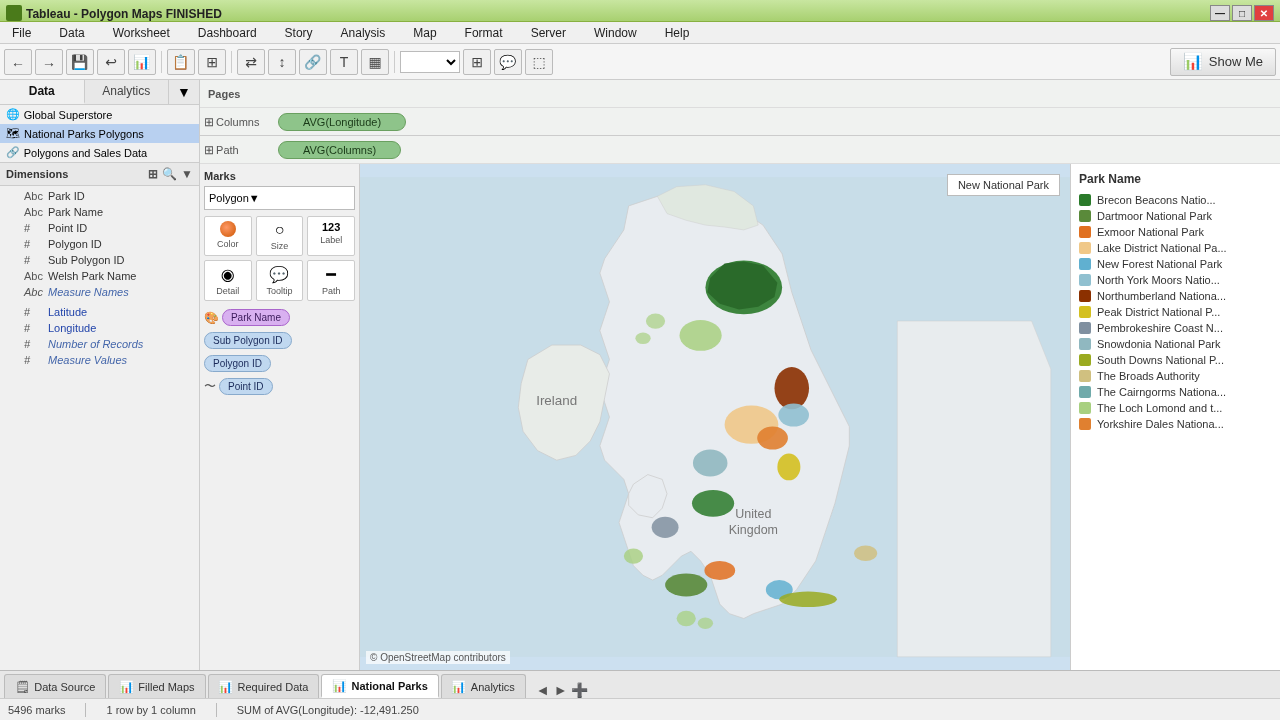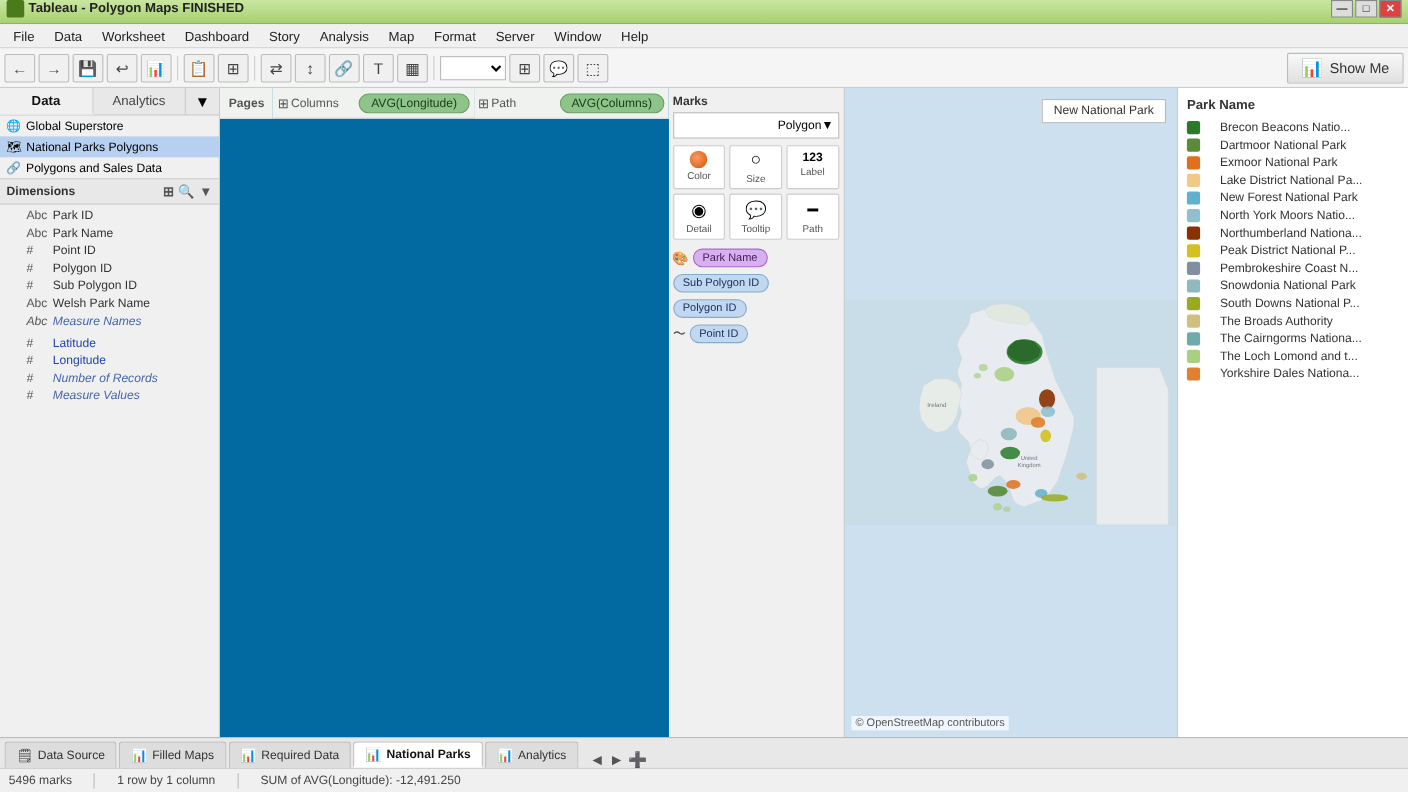--- a/index.html
+++ b/index.html
@@ -3,42 +3,42 @@
   <meta charset="utf-8">
   <style>
     * { box-sizing: border-box; margin: 0; padding: 0; font-family: 'Segoe UI', Arial, sans-serif; }
     body { width: 1280px; height: 720px; overflow: hidden; background: #f0f0f0; }
 
     
     #titlebar {
       height: 22px;
       background: linear-gradient(to bottom, #c8e6a0, #a8d070);
       display: flex;
-      align-items: flex-start;
+      align-items: flex-end;
       padding: 0 6px;
       font-size: 12px;
       font-weight: bold;
       color: #222;
       border-bottom: 1px solid #88b040;
     }
     #titlebar-icon { width: 16px; height: 16px; margin-right: 4px; background: #4a7a1a; border-radius: 2px; }
     #titlebar-controls { margin-left: auto; display: flex; gap: 2px; }
     .title-btn { width: 20px; height: 16px; border: 1px solid #888; background: #ddd; display: flex; align-items: center; justify-content: center; font-size: 10px; cursor: pointer; }
     .title-btn.close { background: #e04040; color: white; }
 
     
     #menubar {
       height: 22px;
       background: #f0f0f0;
       border-bottom: 1px solid #ccc;
       display: flex;
       align-items: center;
       padding: 0 4px;
       font-size: 12px;
-      gap: 2px;
+      gap: 12px;
     }
     .menu-item { padding: 2px 8px; cursor: pointer; color: #222; }
 
     
     #toolbar {
       height: 36px;
       background: #f5f5f5;
       border-bottom: 1px solid #ccc;
       display: flex;
       align-items: center;
@@ -154,22 +154,22 @@
       color: #333;
     }
     .field-item .field-type { color: #555; font-size: 11px; min-width: 20px; }
     .field-item.measure { color: #2244aa; }
     .field-item.italic { font-style: italic; color: #4466aa; }
 
     
     #center-area {
       flex: 1;
       display: flex;
-      flex-direction: row;
-      background: #0369a1;
+      flex-direction: column;
+      background: #4c1d95;
       overflow: hidden;
     }
 
     
     .shelf-row {
       display: flex;
       align-items: center;
       height: 28px;
       border-bottom: 1px solid #ddd;
       background: #f0f2f0;
@@ -181,21 +181,21 @@
       display: flex;
       align-items: center;
       color: #555;
       gap: 2px;
       min-width: 70px;
       font-size: 11px;
     }
     .shelf-pill {
       background: #8ec48a;
       color: #1a3a18;
-      padding: 2px 10px;
+      padding: 2px 24px;
       border-radius: 10px;
       font-size: 11px;
       cursor: pointer;
       border: 1px solid #6aa060;
     }
 
     
     #view-and-marks {
       display: flex;
       flex: 1;
@@ -221,21 +221,21 @@
       width: 100%;
       height: 24px;
       border: 1px solid #bbb;
       background: white;
       font-size: 11px;
       margin-bottom: 6px;
       display: flex;
       align-items: center;
       padding: 0 4px;
       cursor: pointer;
-      justify-content: flex-end;
+      justify-content: flex-start;
     }
     .marks-grid {
       display: grid;
       grid-template-columns: 1fr 1fr 1fr;
       gap: 4px;
       margin-bottom: 8px;
     }
     .marks-btn {
       border: 1px solid #ccc;
       background: white;
@@ -311,21 +311,21 @@
     }
     .legend-title {
       font-weight: bold;
       margin-bottom: 6px;
       font-size: 12px;
       color: #333;
     }
     .legend-item {
       display: flex;
       align-items: center;
-      gap: 18px;
+      gap: 6px;
       padding: 2px 0;
       font-size: 11px;
       color: #333;
     }
     .legend-swatch {
       width: 12px;
       height: 12px;
       border-radius: 2px;
       flex-shrink: 0;
     }

